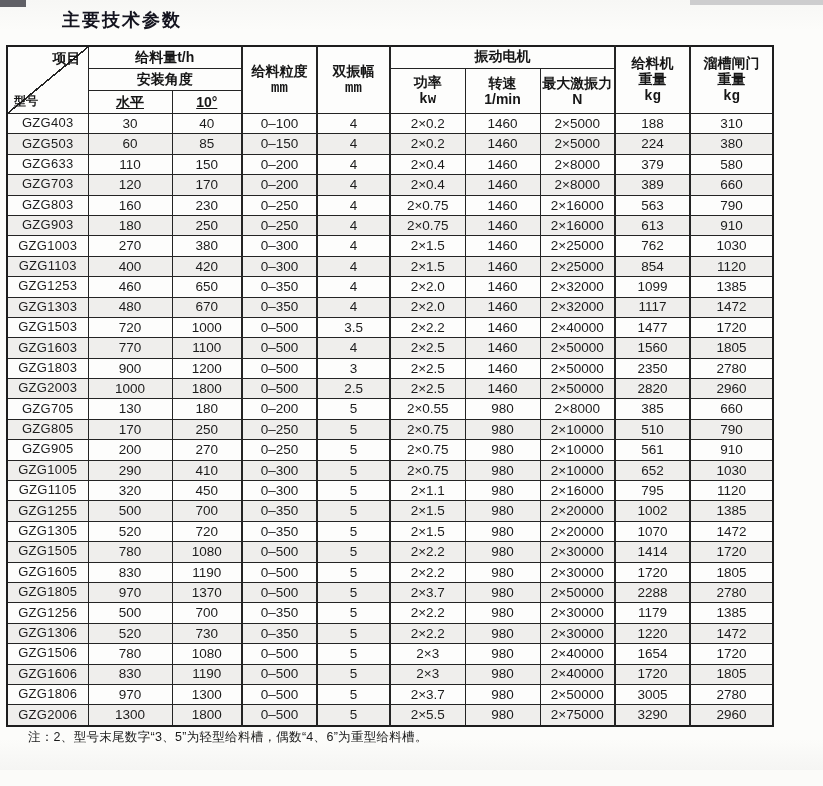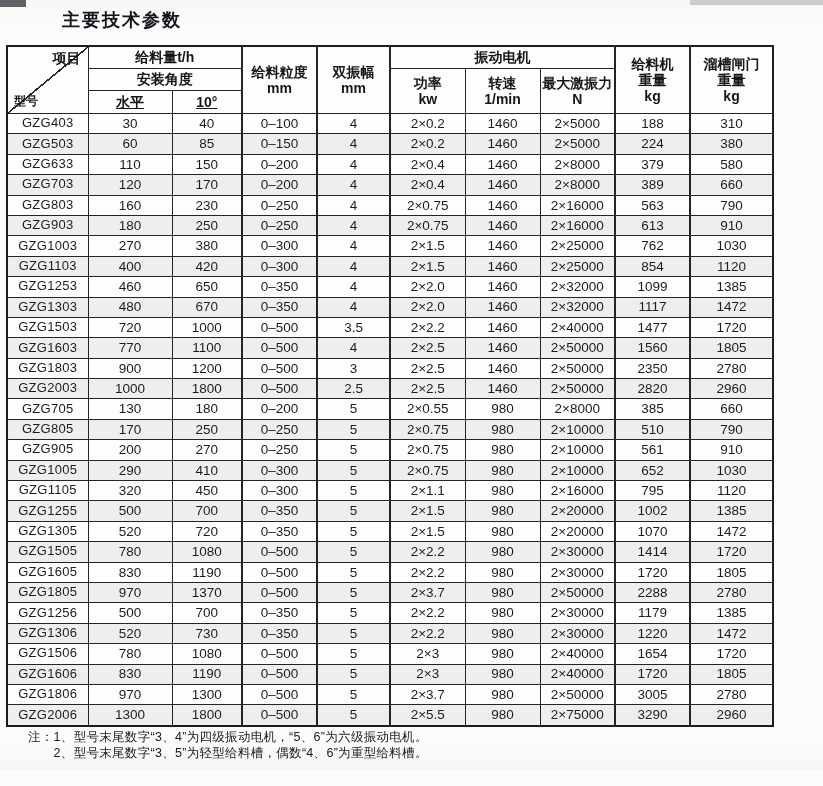--- a/index.html
+++ b/index.html
@@ -66,21 +66,21 @@
     font-size: 14px;
     font-weight: 700;
     white-space: pre-line;
     color: #161616;
   }
   thead tr.h1 th { height: 21px; }
   thead tr.h2 th { height: 21px; }
   thead tr.h3 th { height: 22px; text-decoration: underline; }
   tbody td { height: 19.4px; }
   
-  .bl2 { border-left-width: 2px !important; }
+  .bl2 { border-left-width: 2px !important; font-family: Liberation Mono, monospace; }
   tbody td:nth-child(4),
   tbody td:nth-child(5),
   tbody td:nth-child(6),
   tbody td:nth-child(9),
   tbody td:nth-child(10) { border-left-width: 2px; }
   tbody tr:nth-child(even) { background: #efeeec; }
   tbody td:first-child { font-size: 13px; letter-spacing: .3px; }
   
   th.diagonal {
     position: relative;
@@ -539,18 +539,17 @@
           <td>2×75000</td>
           <td>3290</td>
           <td>2960</td>
         </tr>
       </tbody>
   </table>
 
   <div class="notes">
     <div class="notes-label">注：</div>
     <div class="notes-items">
-      <div>1、型号末尾数字“3、4”为四级振动电机，“5、6”为六级振动电机。</div>
       <div>2、型号末尾数字“3、5”为轻型给料槽，偶数“4、6”为重型给料槽。</div>
     </div>
   </div>
 
 </div>
 
 </body></html>

